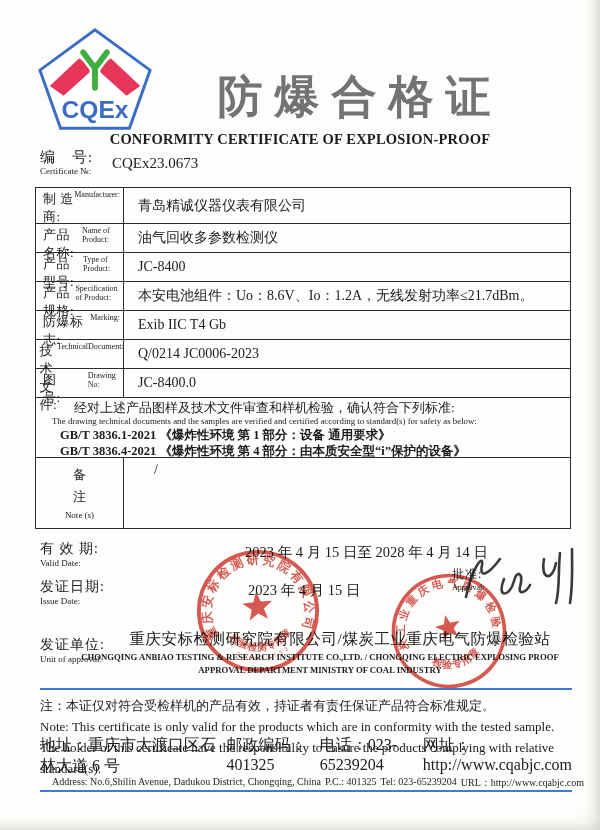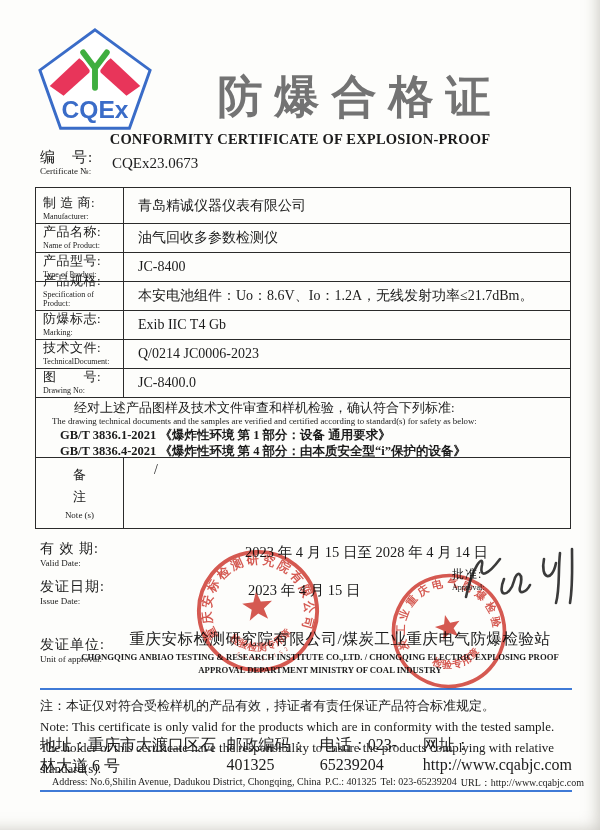--- a/index.html
+++ b/index.html
@@ -19,21 +19,21 @@
   .certno{left:40px;top:148px;}
   .certno .zh{font-size:15px;letter-spacing:1px;}
   .certno .en{font-size:9px;line-height:1.1;}
   .certno-val{left:112px;top:155px;font-size:15px;}
 
   
   .ctable{left:35px;top:187px;width:536px;border:1.5px solid #2b2b2b;box-sizing:border-box;background:transparent;}
   .trow{display:flex;border-bottom:1px solid #2b2b2b;box-sizing:border-box;}
   .h36{height:36px}.h29{height:29px}
   .tlabel{width:88px;border-right:1px solid #2b2b2b;box-sizing:border-box;
-          padding:2px 3px 2px 7px;display:flex;flex-direction:column;justify-content:flex-end;}
+          padding:2px 3px 2px 7px;display:flex;flex-direction:row;justify-content:center;}
   .tlabel .zh{font-size:13px;letter-spacing:.5px;}
   .tlabel .en{font-size:8px;line-height:1.15;}
   .tval{flex:1;display:flex;align-items:center;padding-left:14px;font-size:14px;}
   .standards{height:60px;border-bottom:1px solid #2b2b2b;box-sizing:border-box;padding:2px 6px 0 12px;}
   .std-zh{font-size:13px;padding-left:26px;line-height:1.25;}
   .std-en{font-size:8.8px;padding-left:4px;line-height:1.25;}
   .std-item{font-size:12.5px;padding-left:12px;line-height:1.3;font-weight:bold;}
   .noterow{display:flex;height:70px;}
   .nlabel{width:88px;border-right:1px solid #2b2b2b;box-sizing:border-box;
           display:flex;flex-direction:column;align-items:center;justify-content:center;gap:4px;}

